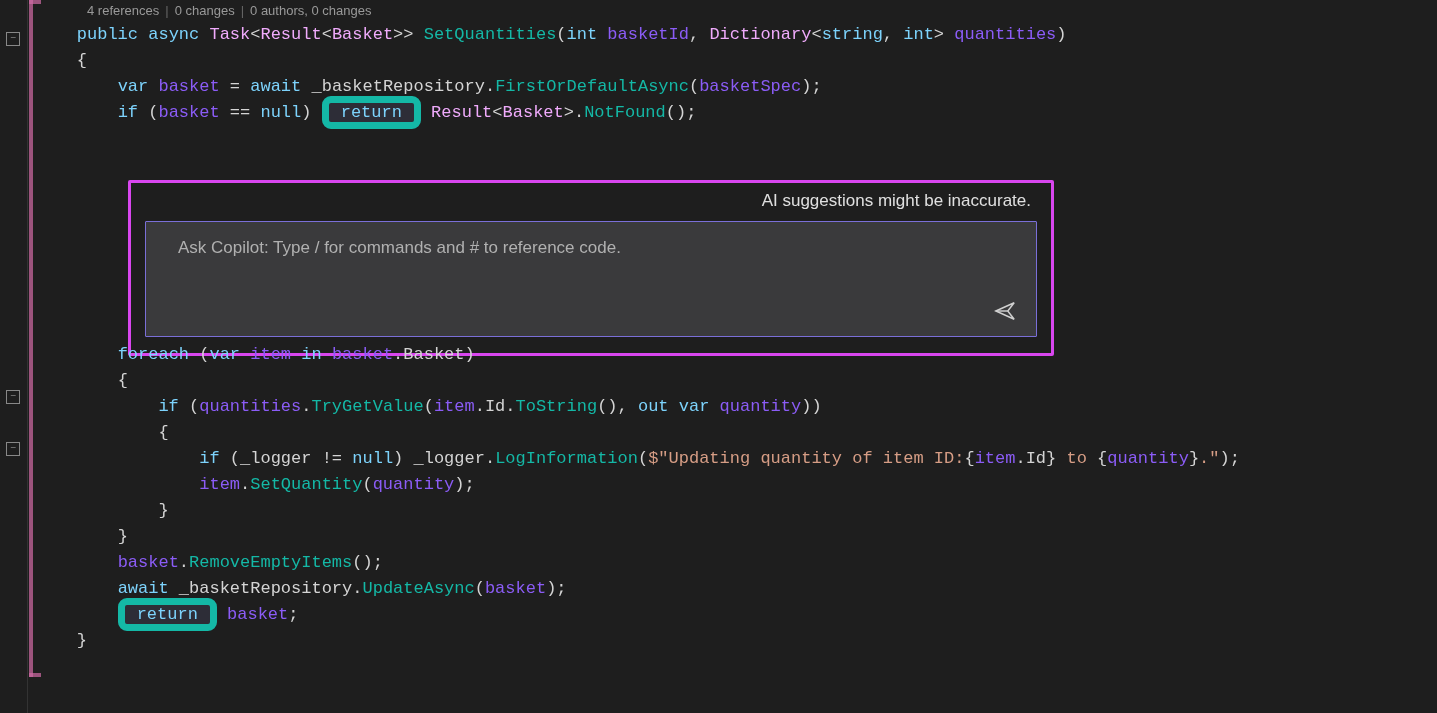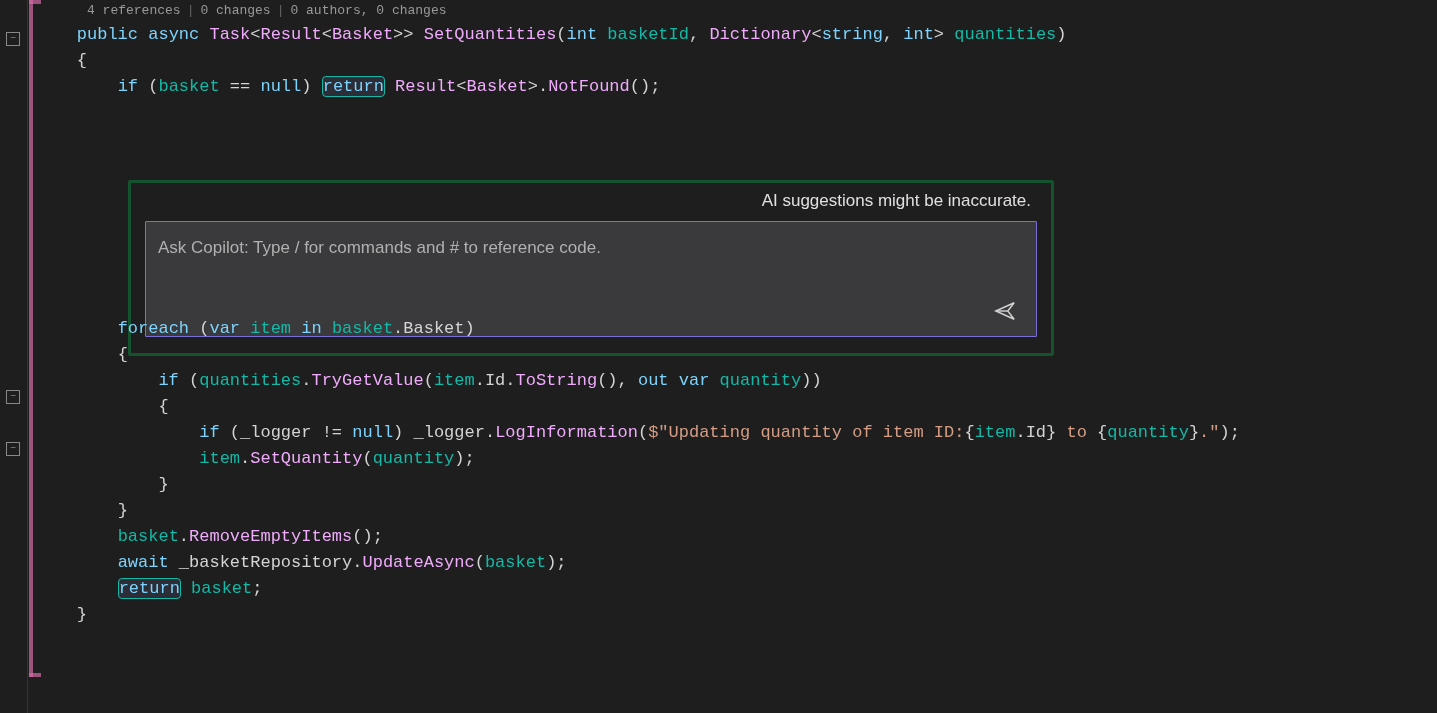--- a/index.html
+++ b/index.html
@@ -75,63 +75,63 @@
       height: 26px;
       line-height: 26px;
       white-space: pre;
       position: relative;
     }
     .codelens {
       height: 22px;
       line-height: 22px;
       font-size: 13px;
       color: #999;
-      font-family: Liberation Mono, monospace;
+      font-family: Liberation Sans, sans-serif;
       padding-left: 51px;
     }
     .codelens .sep {
       margin: 0 6px;
       color: #666;
     }
     .k-blue { color: #7dd3fc; }
     .k-type { color: #f0abfc; }
-    .k-method { color: #f0abfc; }
-    .k-var { color: #14b8a6; }
+    .k-method { color: #14b8a6; }
+    .k-var { color: #8b5cf6; }
     .k-str { color: #d69d85; }
     .k-pun { color: #d4d4d4; }
     .k-hl {
-      border: 1px solid #14b8a6;
+      border: 7px solid #14b8a6;
       background: rgba(90,90,130,0.25);
-      padding: 0 0px;
-      border-radius: 4px;
+      padding: 0 12px;
+      border-radius: 9px;
     }
     .copilot-wrap {
       position: absolute;
       left: 100px;
       width: 926px;
       top: 180px;
-      border: 3px solid #14532d;
+      border: 3px solid #d946ef;
       border-radius: 2px;
       padding: 8px 14px 16px 14px;
       background: #1e1e1e;
     }
     .copilot-warning {
       text-align: right;
       font-family: "Segoe UI", Arial, sans-serif;
       font-size: 17px;
       color: #e0e0e0;
       margin-bottom: 10px;
       padding-right: 6px;
     }
     .copilot-box {
       border: 1px solid #7a6fd8;
       background: #3a3a3c;
       height: 116px;
       position: relative;
-      padding: 16px 12px;
+      padding: 16px 32px;
       border-radius: 1px;
     }
     .copilot-placeholder {
       font-family: "Segoe UI", Arial, sans-serif;
       font-size: 17px;
       color: #b0b0b0;
     }
     .send-icon {
       position: absolute;
       right: 20px;
@@ -161,20 +161,21 @@
 
     <div class="codelens">
       <span>4 references</span><span class="sep">|</span><span>0 changes</span><span class="sep">|</span><span>0 authors,</span> <span>0 changes</span>
     </div>
 
     <div class="line">    <span class="k-blue">public</span> <span class="k-blue">async</span> <span class="k-type">Task</span><span class="k-pun">&lt;</span><span class="k-type">Result</span><span class="k-pun">&lt;</span><span class="k-type">Basket</span><span class="k-pun">&gt;&gt;</span> <span class="k-method">SetQuantities</span><span class="k-pun">(</span><span class="k-blue">int</span> <span class="k-var">basketId</span><span class="k-pun">,</span> <span class="k-type">Dictionary</span><span class="k-pun">&lt;</span><span class="k-blue">string</span><span class="k-pun">,</span> <span class="k-blue">int</span><span class="k-pun">&gt;</span> <span class="k-var">quantities</span><span class="k-pun">)</span></div>
 
     <div class="line">    <span class="k-pun">{</span></div>
 
 
+    <div class="line">        <span class="k-blue">var</span> <span class="k-var">basket</span> <span class="k-pun">=</span> <span class="k-blue">await</span> <span class="k-pun">_basketRepository</span><span class="k-pun">.</span><span class="k-method">FirstOrDefaultAsync</span><span class="k-pun">(</span><span class="k-var">basketSpec</span><span class="k-pun">);</span></div>
 
     <div class="line">        <span class="k-blue">if</span> <span class="k-pun">(</span><span class="k-var">basket</span> <span class="k-pun">==</span> <span class="k-blue">null</span><span class="k-pun">)</span> <span class="k-blue k-hl">return</span> <span class="k-type">Result</span><span class="k-pun">&lt;</span><span class="k-type">Basket</span><span class="k-pun">&gt;.</span><span class="k-method">NotFound</span><span class="k-pun">();</span></div>
 
     <div class="copilot-wrap">
       <div class="copilot-warning">AI suggestions might be inaccurate.</div>
       <div class="copilot-box">
         <div class="copilot-placeholder">Ask Copilot: Type / for commands and # to reference code.</div>
         <div class="send-icon">
           <svg viewBox="0 0 24 24" width="22" height="22" fill="none" stroke="#d0d0d0" stroke-width="1.6">
             <path d="M2 12 L22 3 L15 12 L22 21 Z" fill="none"></path>

